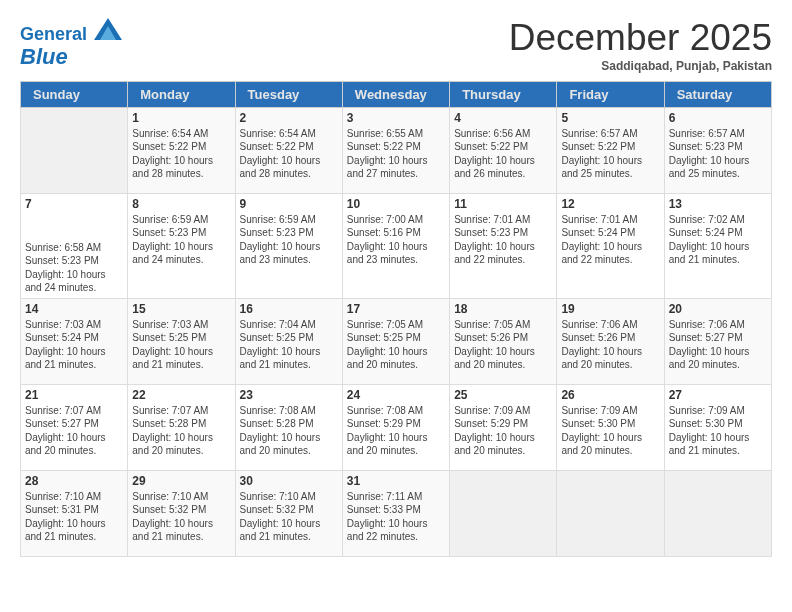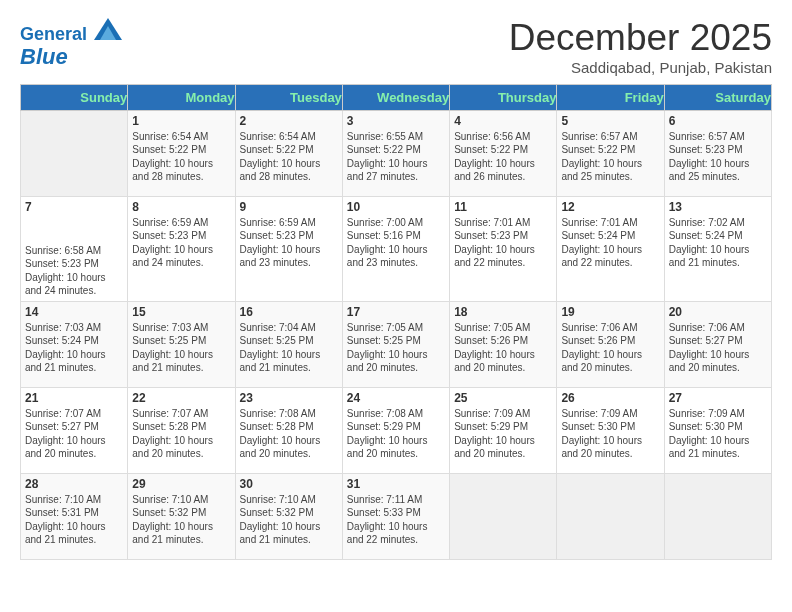--- a/index.html
+++ b/index.html
@@ -46,36 +46,37 @@
     .title-block {
       text-align: right;
     }
     .main-title {
       font-size: 37px;
       font-weight: normal;
       color: #333;
       line-height: 1.1;
     }
     .subtitle {
-      font-size: 15px;
+      font-size: 12px;
       color: #555;
+      font-weight: bold;
     }
     .calendar {
       width: 100%;
       border-collapse: collapse;
       flex: 1;
       table-layout: fixed;
     }
     .calendar thead tr th {
       background: #2970b8;
-      color: #86efac;
+      color: #e5e5e5;
       font-size: 13px;
       font-weight: bold;
-      padding: 5px 0;
-      text-align: right;
+      padding: 5px 12px;
+      text-align: left;
       border: 1px solid #ccc;
     }
     .calendar tbody tr td {
       border: 1px solid #ddd;
       vertical-align: top;
       padding: 3px 4px 3px 4px;
       font-size: 10.5px;
       color: #333;
       height: 86px;
     }

